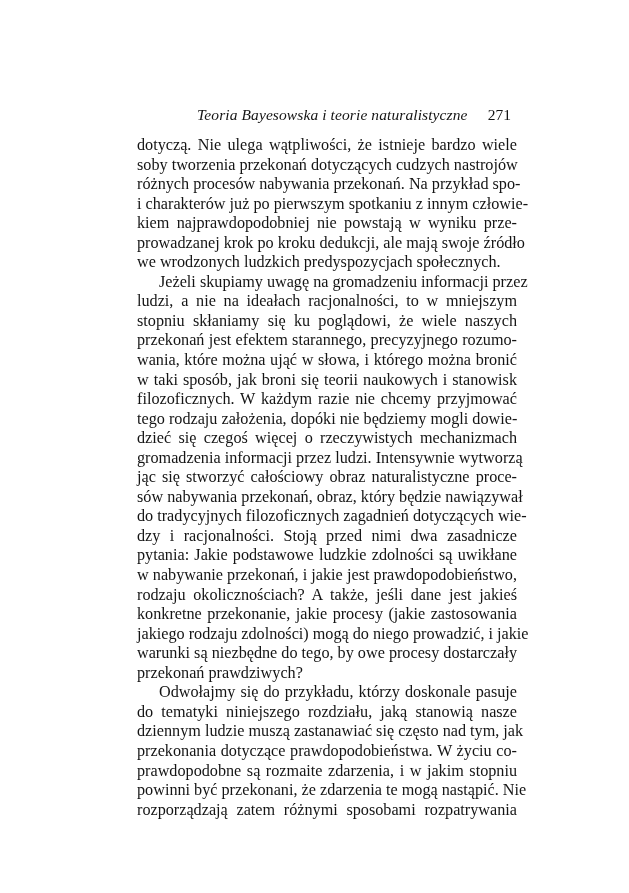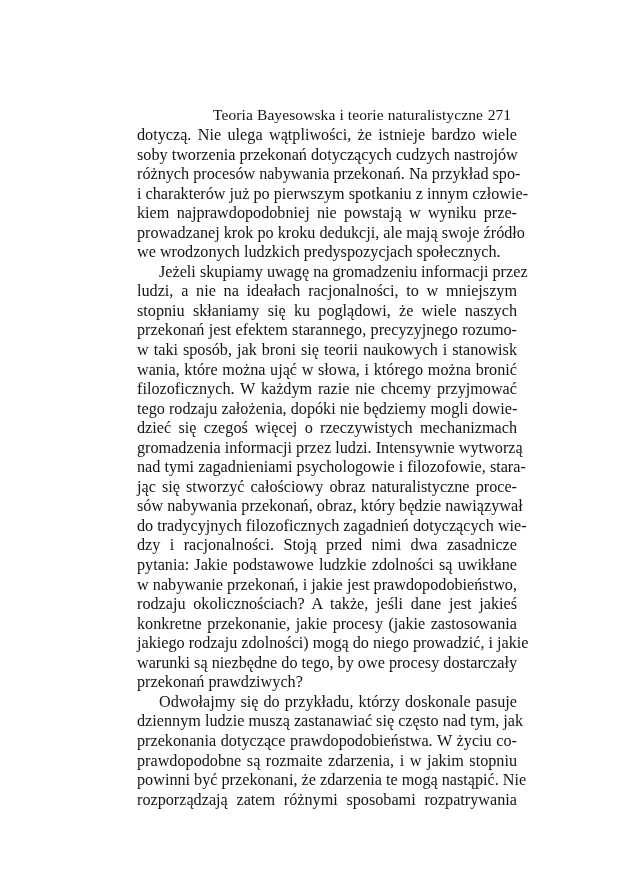--- a/index.html
+++ b/index.html
@@ -22,32 +22,34 @@
     width: 380px;
   }
   .running-head {
     position: relative;
     height: 22px;
     font-size: 15.5px;
     line-height: 22px;
   }
   .running-title {
     position: absolute;
-    left: 76px;
+    left: 60px;
     top: 0;
+    font-style: italic;
     white-space: nowrap;
     letter-spacing: 0.1px;
   }
   .page-number {
     position: absolute;
     right: 6px;
     top: 0;
     white-space: nowrap;
   }
   .body-text {
+    margin-top: 10px;
     font-size: 16.2px;
     line-height: 19.55px;
   }
   .line {
     display: block;
     white-space: nowrap;
     text-align: justify;
     text-align-last: justify;
     height: 19.55px;
     overflow: visible;
@@ -77,42 +79,42 @@
       <span class="line">kiem najprawdopodobniej nie powstają w wyniku prze-</span>
       <span class="line">prowadzanej krok po kroku dedukcji, ale mają swoje źródło</span>
       <span class="line last">we wrodzonych ludzkich predyspozycjach społecznych.</span>
     </div>
 
     <div>
       <span class="line indent">Jeżeli skupiamy uwagę na gromadzeniu informacji przez</span>
       <span class="line">ludzi, a nie na ideałach racjonalności, to w mniejszym</span>
       <span class="line">stopniu skłaniamy się ku poglądowi, że wiele naszych</span>
       <span class="line">przekonań jest efektem starannego, precyzyjnego rozumo-</span>
+      <span class="line">wania, które można ująć w słowa, i którego można bronić</span>
       <span class="line">w taki sposób, jak broni się teorii naukowych i stanowisk</span>
-      <span class="line">wania, które można ująć w słowa, i którego można bronić</span>
       <span class="line">filozoficznych. W każdym razie nie chcemy przyjmować</span>
       <span class="line">tego rodzaju założenia, dopóki nie będziemy mogli dowie-</span>
       <span class="line">dzieć się czegoś więcej o rzeczywistych mechanizmach</span>
       <span class="line">gromadzenia informacji przez ludzi. Intensywnie wytworzą</span>
-      <span class="line">nad tymi zagadnieniami psychologowie i filozofowie, stara-</span>
       <span class="line">jąc się stworzyć całościowy obraz naturalistyczne proce-</span>
       <span class="line">sów nabywania przekonań, obraz, który będzie nawiązywał</span>
       <span class="line">do tradycyjnych filozoficznych zagadnień dotyczących wie-</span>
       <span class="line">dzy i racjonalności. Stoją przed nimi dwa zasadnicze</span>
       <span class="line">pytania: Jakie podstawowe ludzkie zdolności są uwikłane</span>
       <span class="line">w nabywanie przekonań, i jakie jest prawdopodobieństwo,</span>
       <span class="line">rodzaju okolicznościach? A także, jeśli dane jest jakieś</span>
       <span class="line">konkretne przekonanie, jakie procesy (jakie zastosowania</span>
       <span class="line">jakiego rodzaju zdolności) mogą do niego prowadzić, i jakie</span>
       <span class="line">warunki są niezbędne do tego, by owe procesy dostarczały</span>
       <span class="line last">przekonań prawdziwych?</span>
     </div>
 
     <div>
       <span class="line indent">Odwołajmy się do przykładu, którzy doskonale pasuje</span>
+      <span class="line">do tematyki niniejszego rozdziału, jaką stanowią nasze</span>
       <span class="line">dziennym ludzie muszą zastanawiać się często nad tym, jak</span>
       <span class="line">przekonania dotyczące prawdopodobieństwa. W życiu co-</span>
       <span class="line">prawdopodobne są rozmaite zdarzenia, i w jakim stopniu</span>
       <span class="line">powinni być przekonani, że zdarzenia te mogą nastąpić. Nie</span>
       <span class="line">rozporządzają zatem różnymi sposobami rozpatrywania</span>
     </div>
   </div>
 </div>
 
 </body></html>

